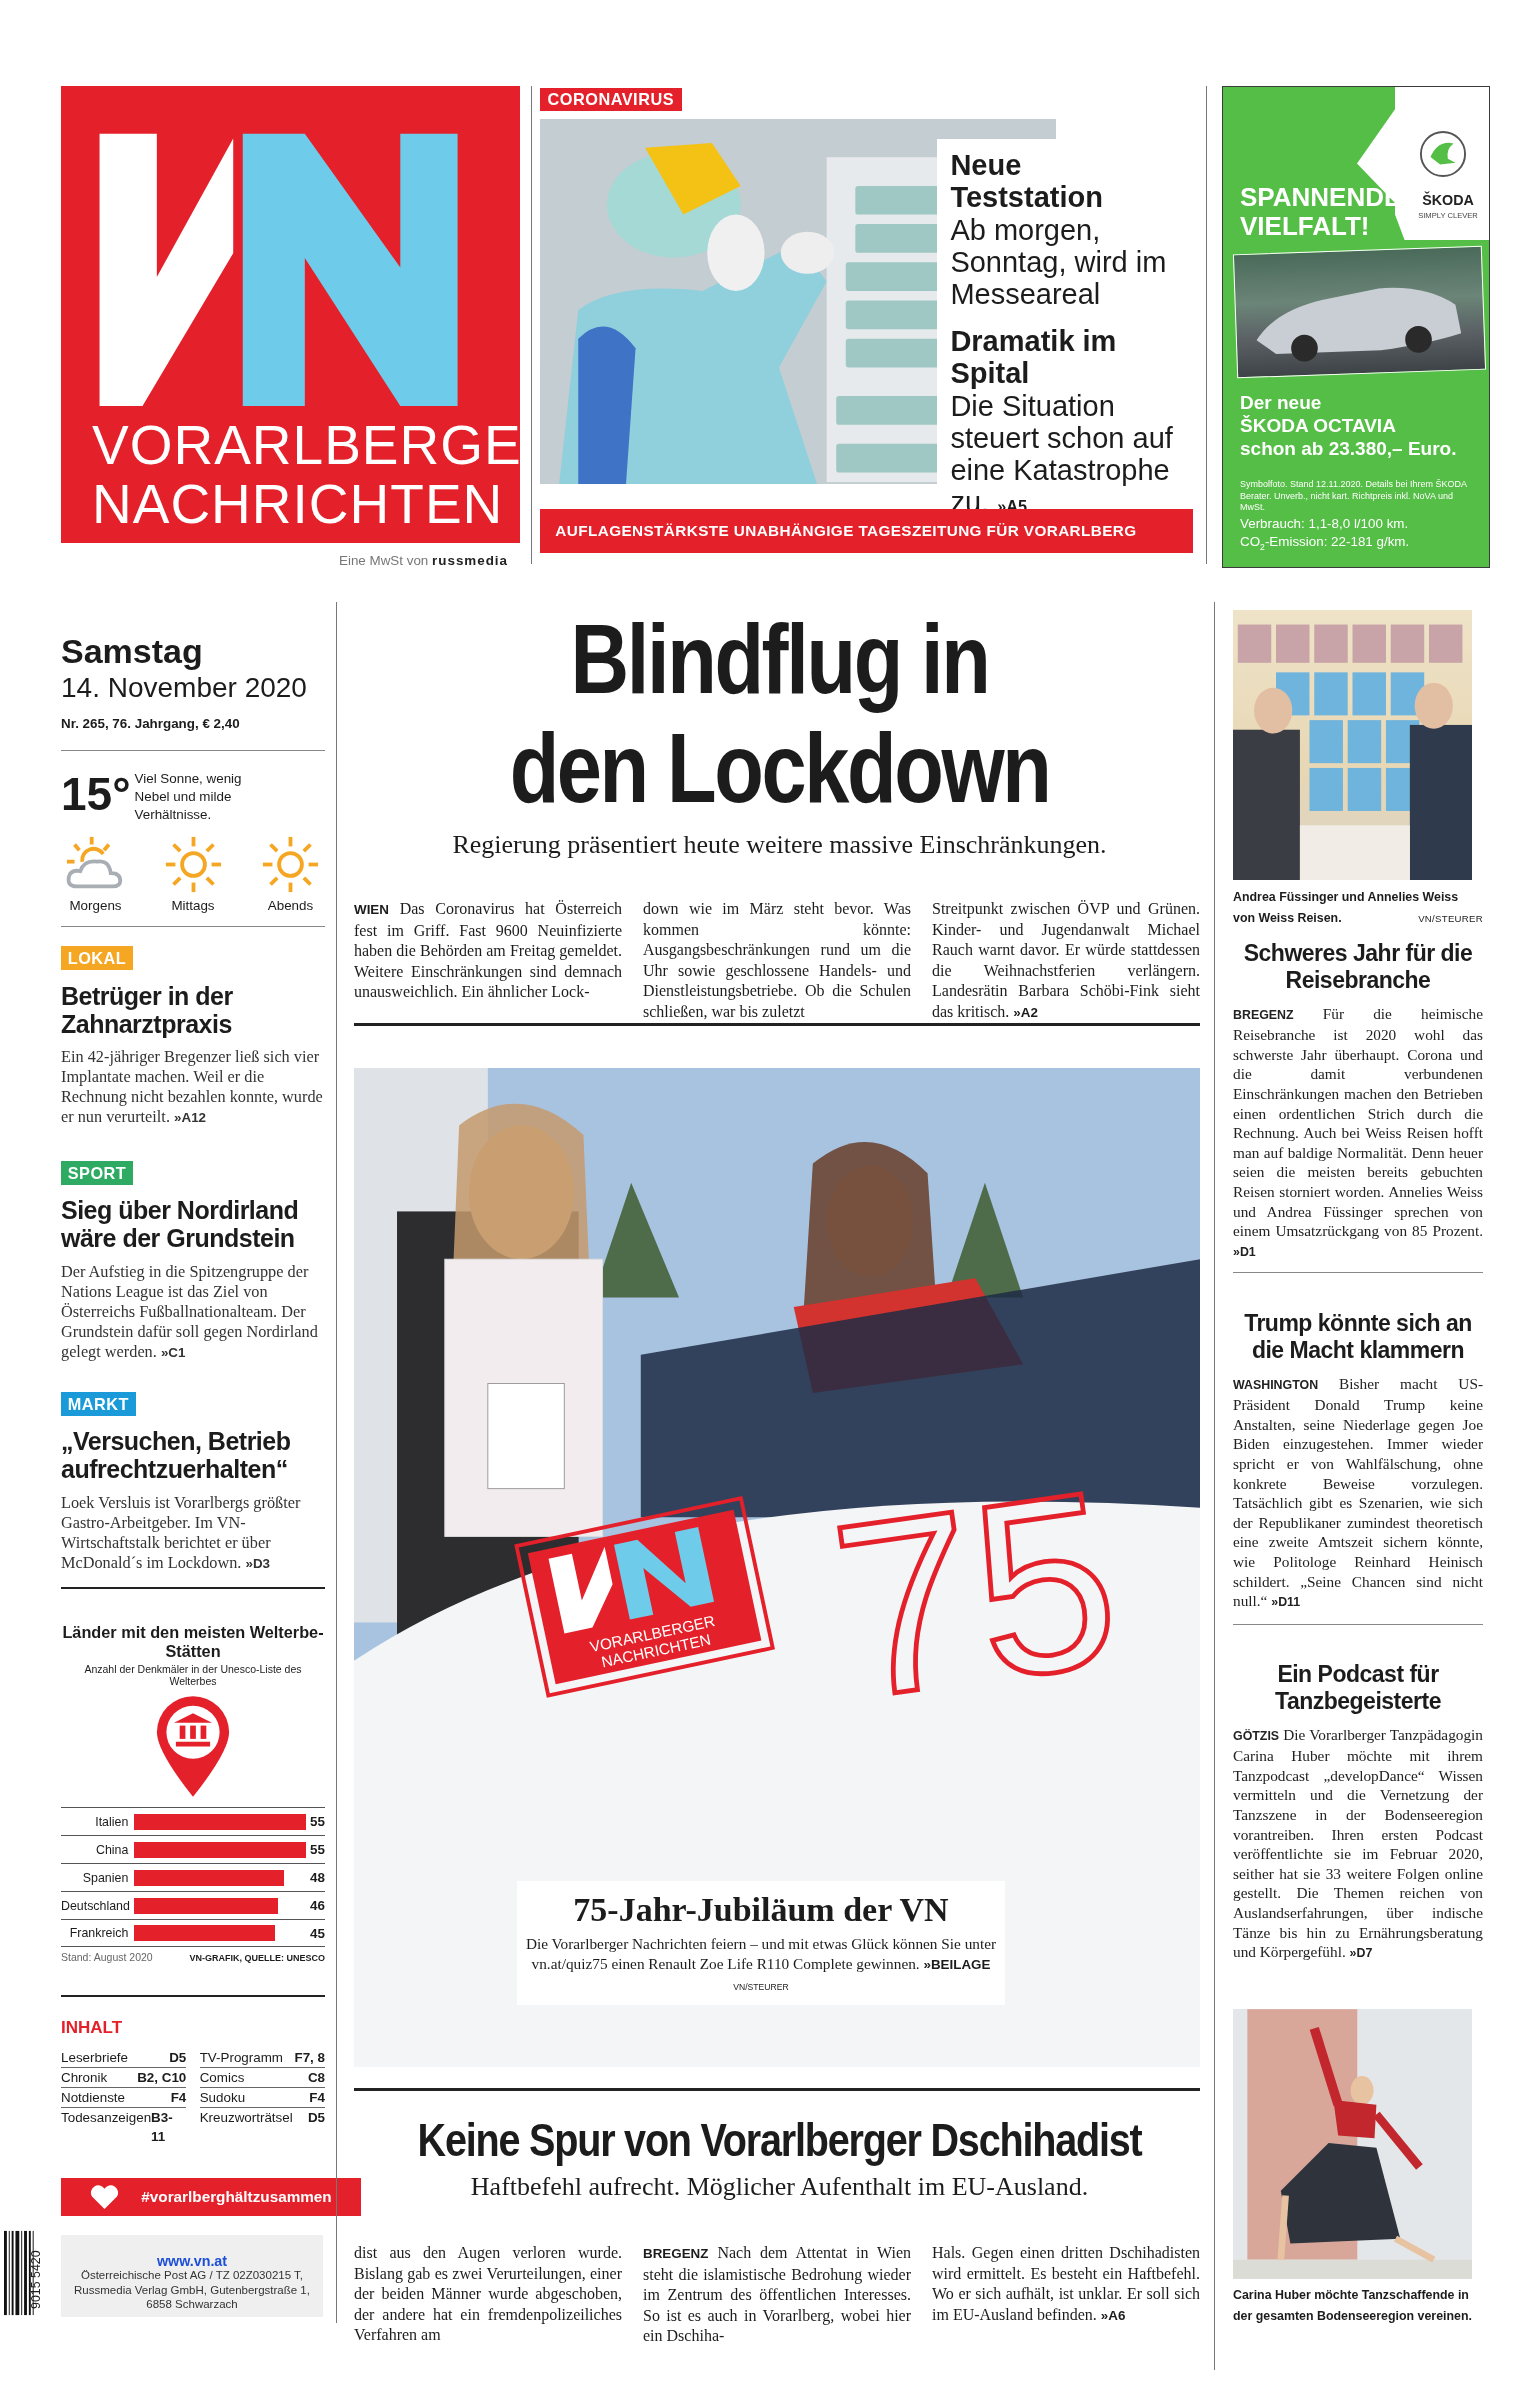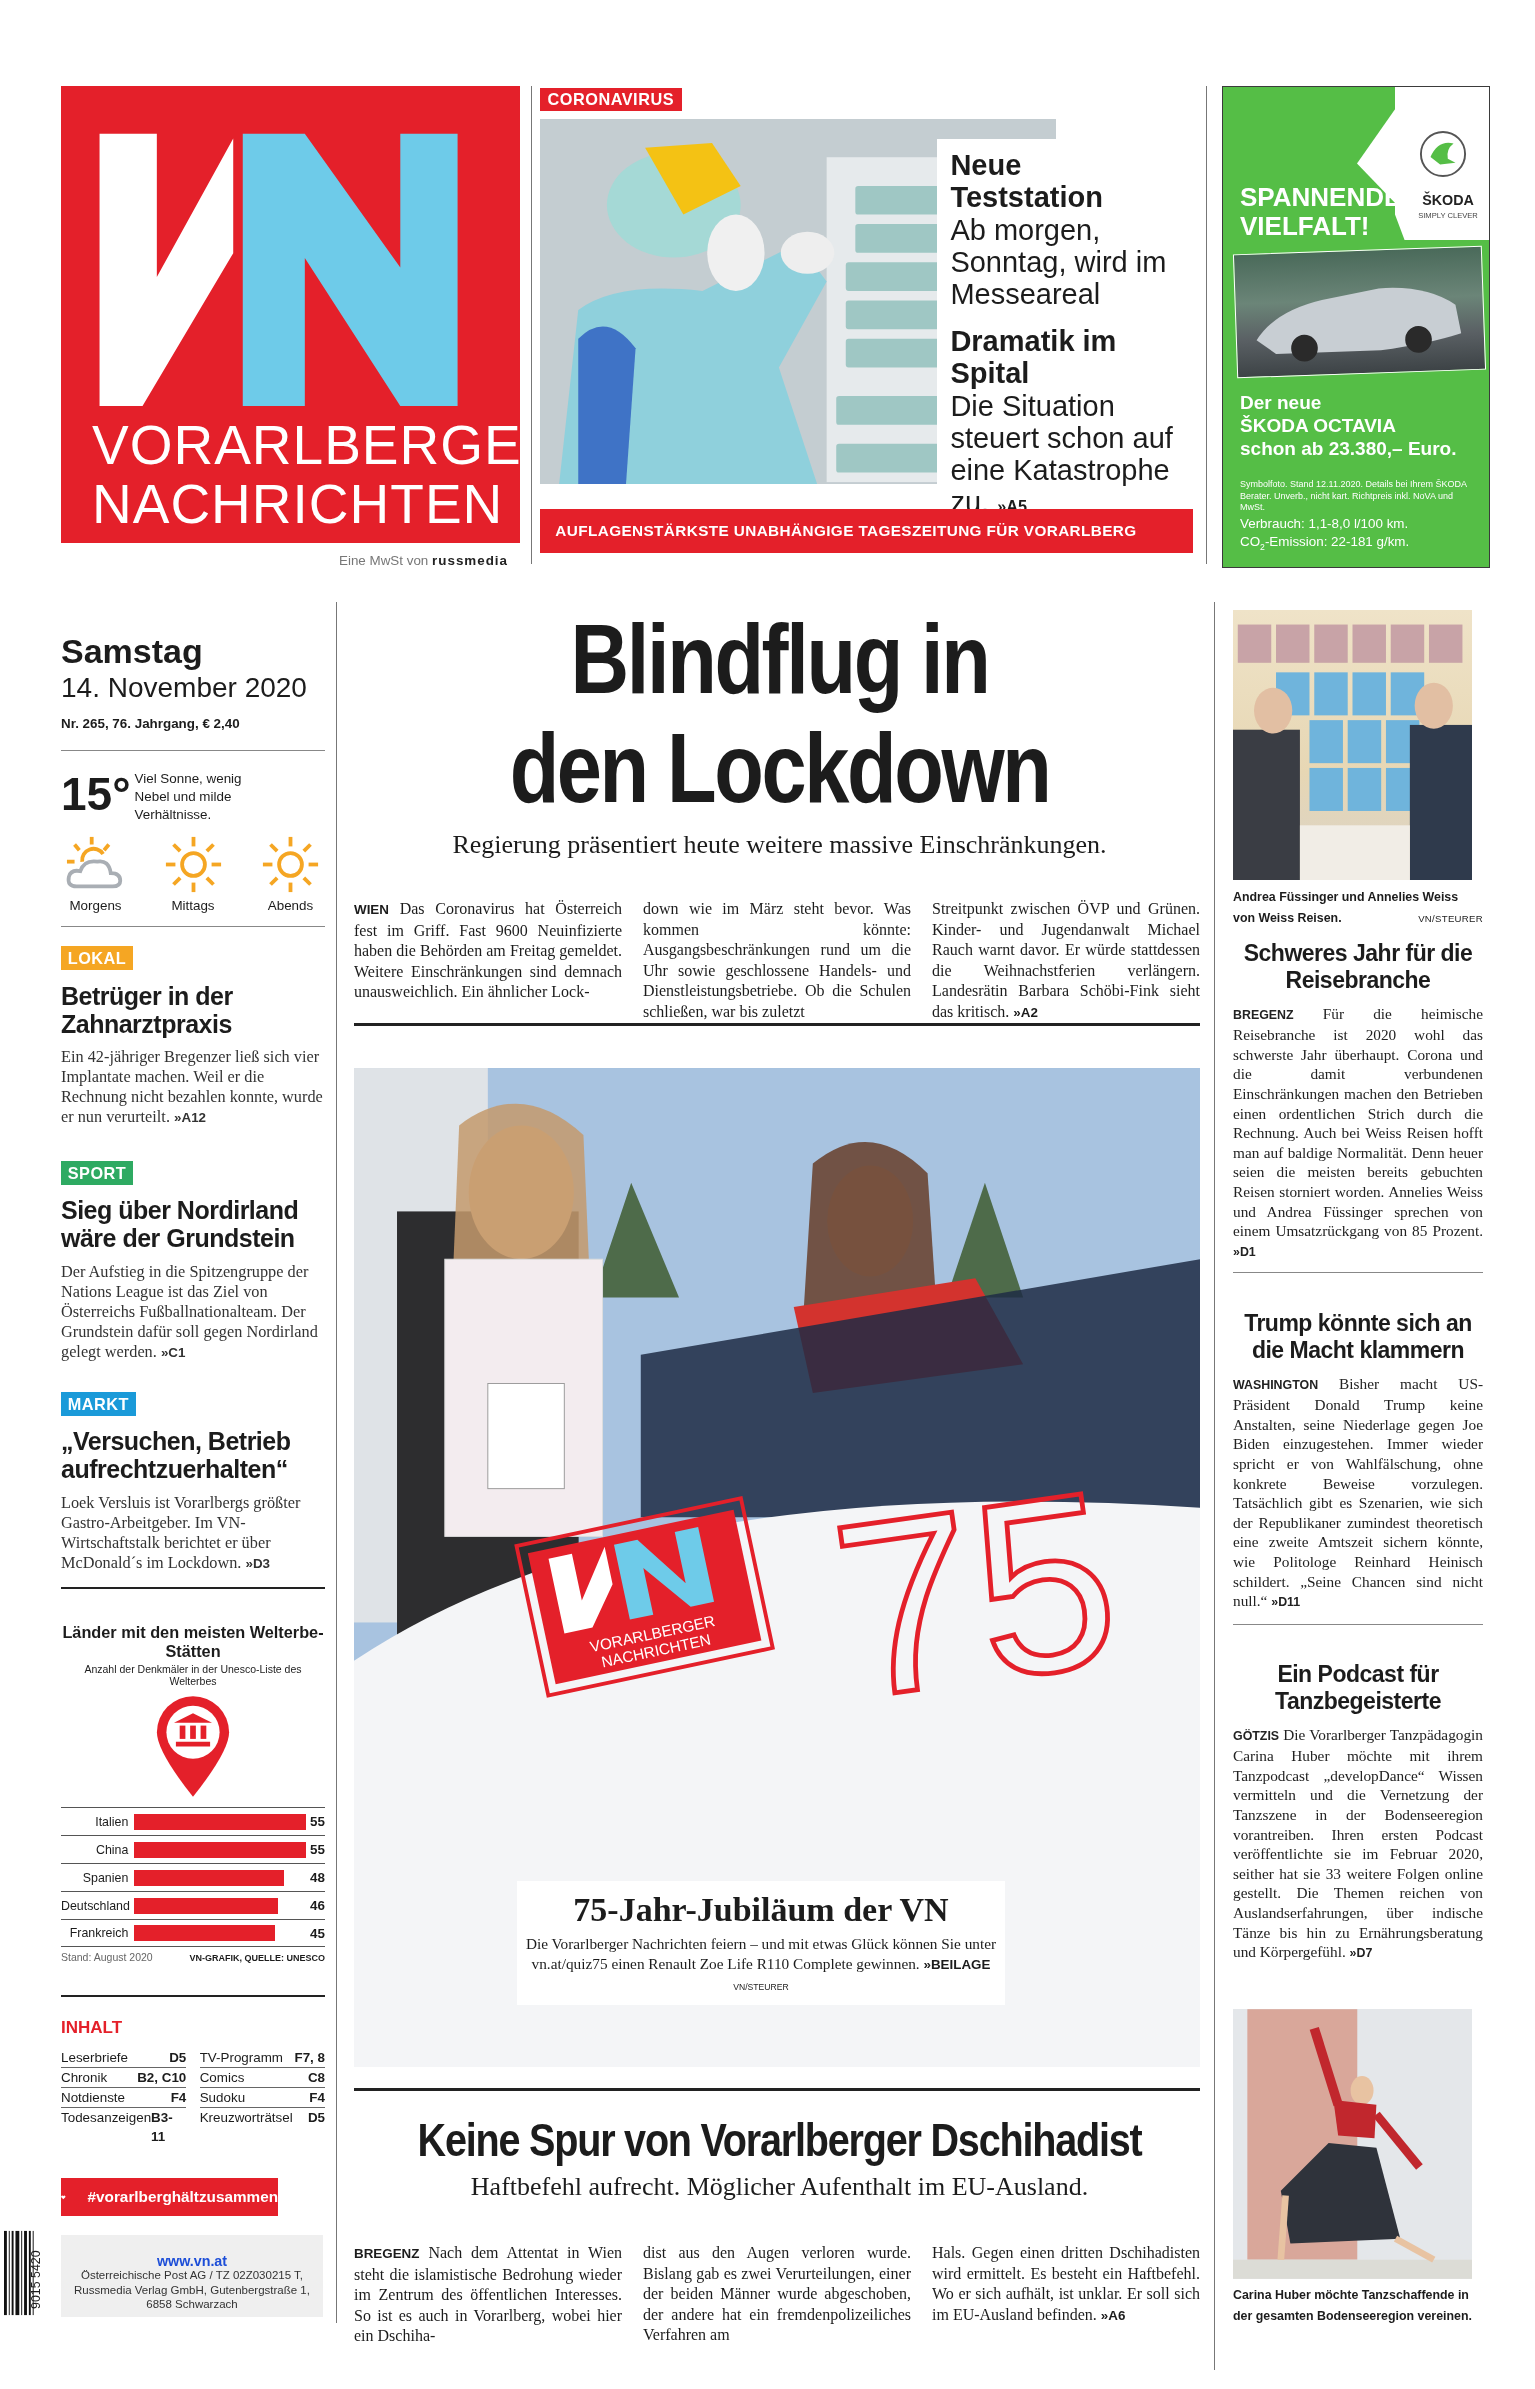--- a/index.html
+++ b/index.html
@@ -50,21 +50,21 @@
   .bar-track { flex: 1; height: 16.3px; position: relative; }
   .bar { height: 16.3px; background: #e4202a; }
   .bar-val { width: 19px; text-align: right; font-weight: 900; font-size: 13.4px; }
 
   .toc-title { color: #e4202a; font-weight: 900; font-size: 17px; }
   .toc-grid { display: grid; grid-template-columns: 1fr 1fr; column-gap: 13.4px; margin-top: 9.6px; }
   .toc-item { display: flex; justify-content: space-between; font-size: 13.4px; border-bottom: 1px solid #666; height: 20px; line-height: 19px; }
   .toc-item:nth-last-child(-n+2) { border-bottom: none; }
   .toc-item b { font-weight: 900; }
 
-  .hashtag { left: 61px; top: 2178px; width: 217px; height: 38px; background: #e4202a; color: #fff; font-weight: 900; font-size: 15.3px; display: flex; align-items: center; justify-content: center; gap: 22px; }
+  .hashtag { left: 61px; top: 2178px; width: 300px; height: 38px; background: #e4202a; color: #fff; font-weight: 900; font-size: 15.3px; display: flex; align-items: center; justify-content: center; gap: 22px; }
   .imprint { left: 61px; top: 2235px; width: 262px; height: 82px; background: #efefef; text-align: center; font-size: 11.5px; line-height: 14.3px; padding-top: 19px; color: #333; }
   .imprint .url { color: #1d4ed8; font-weight: 900; font-size: 14.3px; }
   .barcode { left: 3.8px; top: 2229px; width: 44px; height: 88px; }
 
   
   .headline { left: 354px; top: 604px; width: 851px; text-align: center; font-weight: 900; font-size: 99px; line-height: 109px; letter-spacing: -2.9px; font-family: "Liberation Sans", sans-serif; transform: scaleX(0.82); transform-origin: center top; }
   .subhead { left: 354px; top: 830px; width: 851px; text-align: center; font-family: "Liberation Serif", serif; font-size: 26px; }
   .cols3 { display: grid; grid-template-columns: 1fr 1fr 1fr; column-gap: 21px; font-family: "Liberation Serif", serif; font-size: 16px; line-height: 20.6px; text-align: justify; margin-top: 16px; }
   .cols3 .dl { font-family: "Liberation Sans", sans-serif; font-weight: 900; font-size: 13.4px; }
   .main-photo { left: 354px; top: 1068px; width: 846px; height: 999px; overflow: hidden;
@@ -422,22 +422,22 @@
       <b class="cond" style="font-weight:900;font-size:13.4px">»BEILAGE</b>
       <span class="cond" style="font-size:8.6px">VN/STEURER</span>
     </div>
   </div>
 </div>
 <div class="abs hrule-dark" style="left:354px;top:2088px;width:846px"></div>
 
 <div class="abs head2">Keine Spur von Vorarlberger Dschihadist</div>
 <div class="abs sub2">Haftbefehl aufrecht. Möglicher Aufenthalt im EU-Ausland.</div>
 <div class="abs cols3" style="left:354px;top:2227px;width:846px">
+  <div>dist aus den Augen verloren wurde. Bislang gab es zwei Verurteilungen, einer der beiden Männer wurde abgeschoben, der andere hat ein fremdenpolizeiliches Verfahren am</div>
   <div><span class="dl">BREGENZ</span> <span>Nach dem Attentat in Wien steht die islamistische Bedrohung wieder im Zentrum des öffentlichen Interesses. So ist es auch in Vorarlberg, wobei hier ein Dschiha-</span></div>
-  <div>dist aus den Augen verloren wurde. Bislang gab es zwei Verurteilungen, einer der beiden Männer wurde abgeschoben, der andere hat ein fremdenpolizeiliches Verfahren am</div>
   <div><span>Hals. Gegen einen dritten Dschihadisten wird ermittelt. Es besteht ein Haftbefehl. Wo er sich aufhält, ist unklar. Er soll sich im EU-Ausland befinden.</span> <b class="cond" style="font-weight:900;font-size:13.4px">»A6</b></div>
 </div>
 
 <div class="abs" style="left:1233px;top:610px;width:239px;height:270px;background:linear-gradient(180deg,#efe3c8 0%,#e7d7b4 60%,#d9d2c8 100%);overflow:hidden">
   <svg width="239" height="270" viewBox="0 0 250 282">
     <g fill="#6fb4dc">
         <rect x="45" y="65" width="35" height="45"></rect>
         <rect x="85" y="65" width="35" height="45"></rect>
         <rect x="125" y="65" width="35" height="45"></rect>
         <rect x="165" y="65" width="35" height="45"></rect>

